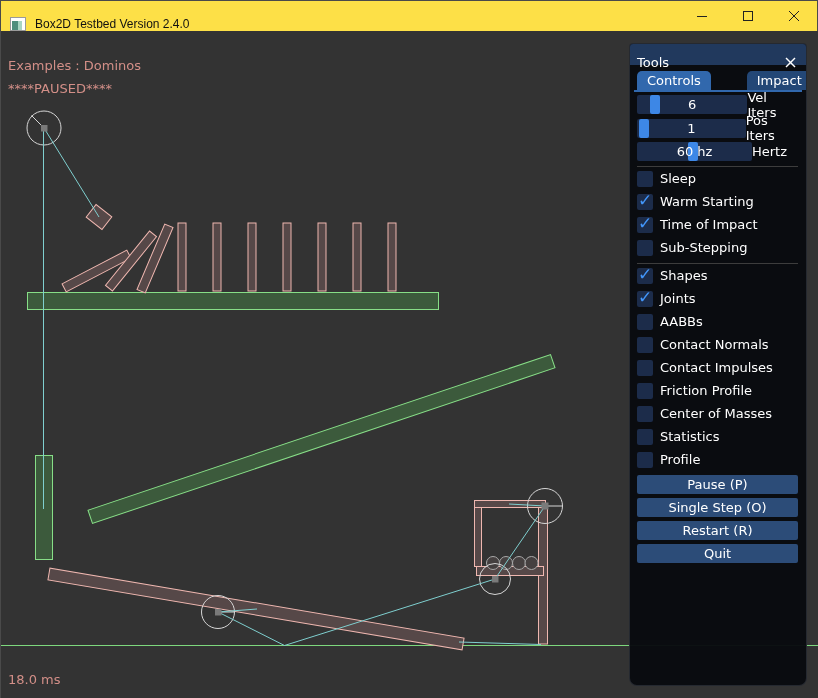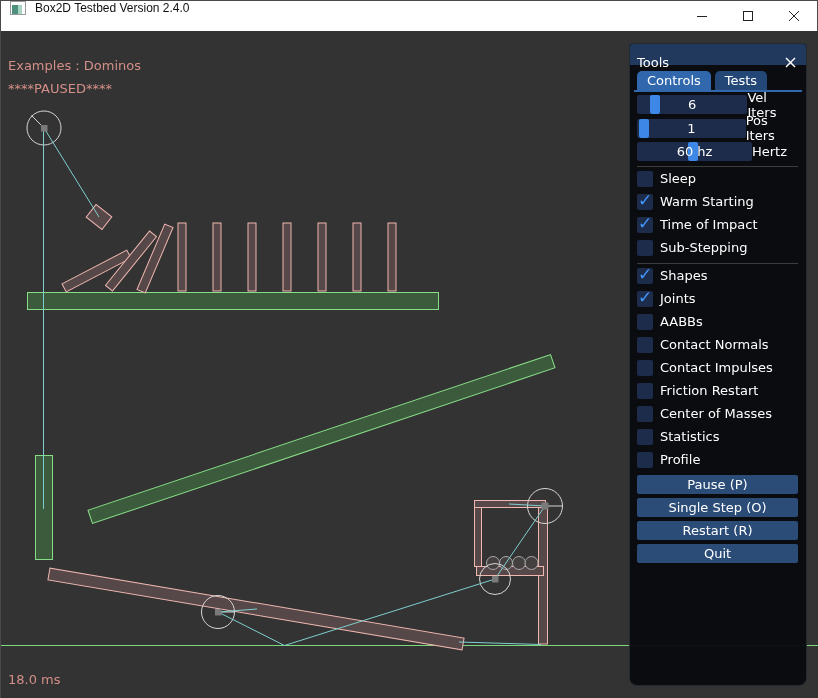--- a/index.html
+++ b/index.html
@@ -9,21 +9,21 @@
     --hud-text:#d38f88; --static-stroke:#87de87; --static-fill:#3c5a3c;
     --dynamic-stroke:#efb7b0; --dynamic-fill:#564848; --sleep-stroke:#a8a8a8;
     --sleep-fill:#454040; --circle-stroke:#d6d6d6; --joint:#7fcfcf;
     --anchor:#7a7a7a; --ground:#7dd87d;
   }
   *{margin:0;padding:0;box-sizing:border-box;}
   body{width:818px;height:698px;overflow:hidden;font-family:"DejaVu Sans",sans-serif;}
   .window{width:818px;height:698px;border:1px solid #4a4a4a;background:var(--background);position:relative;}
 
   
-  .titlebar{height:46px;background:#ffffff;display:flex;align-items:flex-start;position:relative;}
+  .titlebar{height:46px;background:#fde047;display:flex;align-items:center;position:relative;}
   .app-icon{margin-left:9px;width:16px;height:14px;display:inline-block;border:1px solid #9a9a9a;background:#fff;position:relative;}
   .app-icon .ic-l{position:absolute;left:1px;top:3px;width:6px;height:9px;background:#4e8f7d;}
   .app-icon .ic-m{position:absolute;left:7px;top:3px;width:4px;height:9px;background:#a8d5c2;}
   .win-title{margin-left:9px;font-family:"Liberation Sans",sans-serif;font-size:12px;color:#111;}
   .win-controls{position:absolute;right:0;top:0;height:30px;display:flex;}
   .win-btn{width:46px;height:30px;display:flex;align-items:center;justify-content:center;}
   .win-btn svg{display:block;}
 
   
   .client{position:absolute;top:30px;left:0;width:818px;height:668px;background:var(--background);overflow:hidden;}
@@ -41,21 +41,21 @@
   .hud.paused{left:7px;top:50px;text-align:center;}
   .hud.ms{left:7px;top:641px;}
 
   
   .tools-panel{position:absolute;left:628px;top:12px;width:178px;height:643px;
     background:rgba(9,11,16,0.97);border:1px solid rgba(90,95,110,0.35);
     border-radius:4px 4px 8px 8px;color:#fff;font-size:13px;overflow:hidden;}
   .p-titlebar{height:21px;background:var(--panel-titlebar);display:flex;align-items:center;padding:16px 8px 0 7px;}
   .p-title{flex:1;}
   .p-close{width:15px;height:15px;display:flex;align-items:center;justify-content:center;cursor:default;}
-  .tab-row{display:flex;margin:6px 0 0 7px;}
+  .tab-row{display:flex;margin:6px 0 0 7px;gap:32px;}
   .tab{height:19px;line-height:19px;padding:0 10px;border-radius:5px 5px 0 0;margin-right:4px;}
   .tab.active{background:var(--tab-active);}
   .tab:not(.active){background:var(--tab-inactive);}
   .tab-underline{height:2px;background:var(--tab-active);margin:0 4px;}
   .p-body{padding:1px 8px 0 7px;}
   .slider-row{display:flex;align-items:center;height:19px;margin-bottom:4.5px;}
   .slider-row:first-child{margin-top:2px;}
   .slider-track{position:relative;width:115px;height:19px;background:var(--frame-bg);border-radius:2px;}
   .slider-grab{position:absolute;top:0;width:10px;height:19px;background:var(--slider-grab);border-radius:2px;}
   .slider-value{position:absolute;left:0;top:0;width:100%;height:19px;line-height:19px;text-align:center;}
@@ -190,21 +190,21 @@
         <span class="p-close">
           <svg width="11" height="11">
               <line x1="1" y1="1" x2="10" y2="10" stroke="#fff" stroke-width="1.4"></line>
               <line x1="10" y1="1" x2="1" y2="10" stroke="#fff" stroke-width="1.4"></line>
             </svg>
         </span>
       </div>
 
       <div class="tab-row">
         <div class="tab active">Controls</div>
-        <div class="tab">Tests</div>
+        <div class="tab">Impact</div>
       </div>
       <div class="tab-underline"></div>
 
       <div class="p-body">
 
         <div class="slider-row">
           <div class="slider-track">
             <div class="slider-grab" style="left: 13px;"></div>
             <span class="slider-value">6</span>
           </div>
@@ -261,21 +261,21 @@
         <div class="cb-row">
           <span class="cb"></span>
           <span class="cb-label">Contact Normals</span>
         </div>
         <div class="cb-row">
           <span class="cb"></span>
           <span class="cb-label">Contact Impulses</span>
         </div>
         <div class="cb-row">
           <span class="cb"></span>
-          <span class="cb-label">Friction Restart</span>
+          <span class="cb-label">Friction Profile</span>
         </div>
         <div class="cb-row">
           <span class="cb"></span>
           <span class="cb-label">Center of Masses</span>
         </div>
         <div class="cb-row">
           <span class="cb"></span>
           <span class="cb-label">Statistics</span>
         </div>
         <div class="cb-row">

